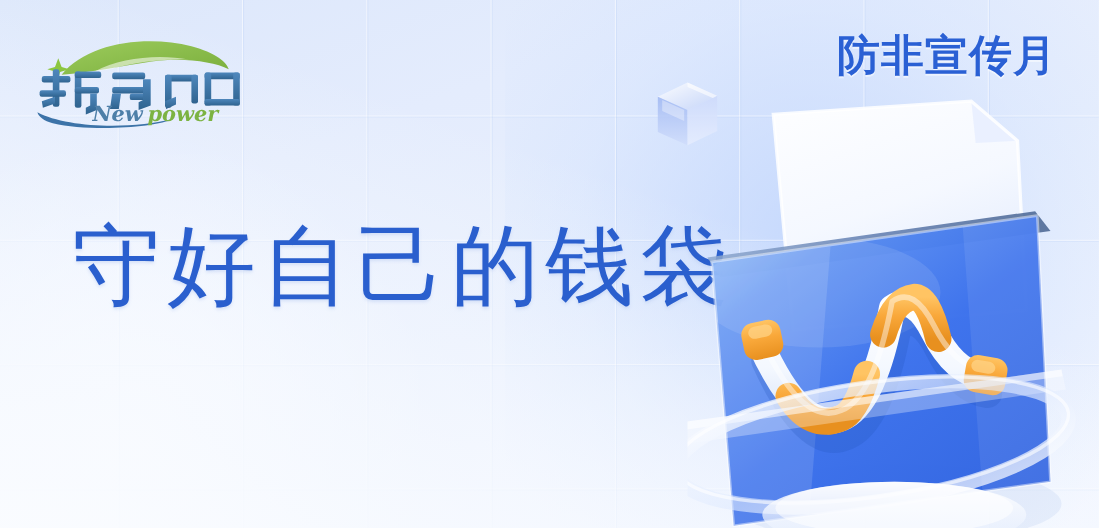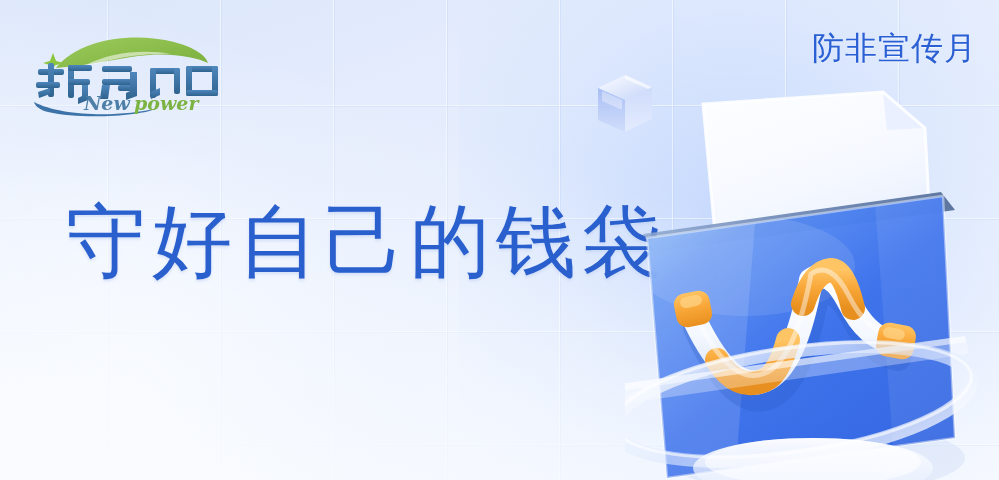--- a/index.html
+++ b/index.html
@@ -59,23 +59,23 @@
 
   
   .logo {
     position:absolute; left:26px; top:32px;
     width:205px; height:86px;
   }
   .logo svg { display:block; width:205px; height:86px; }
 
   
   .campaign-tag {
-    position:absolute; right:22px; top:32px;
-    font-size:32px;
-    font-weight:normal;
+    position:absolute; right:38px; top:32px;
+    font-size:39px;
+    font-weight:bold;
     letter-spacing:1px;
     color:#2A60D4;
     line-height:1;
     text-shadow:0 1px 0 rgba(255,255,255,.5);
     white-space:nowrap;
   }
 
   
   .headline {
     position:absolute; left:66px; top:196px;

